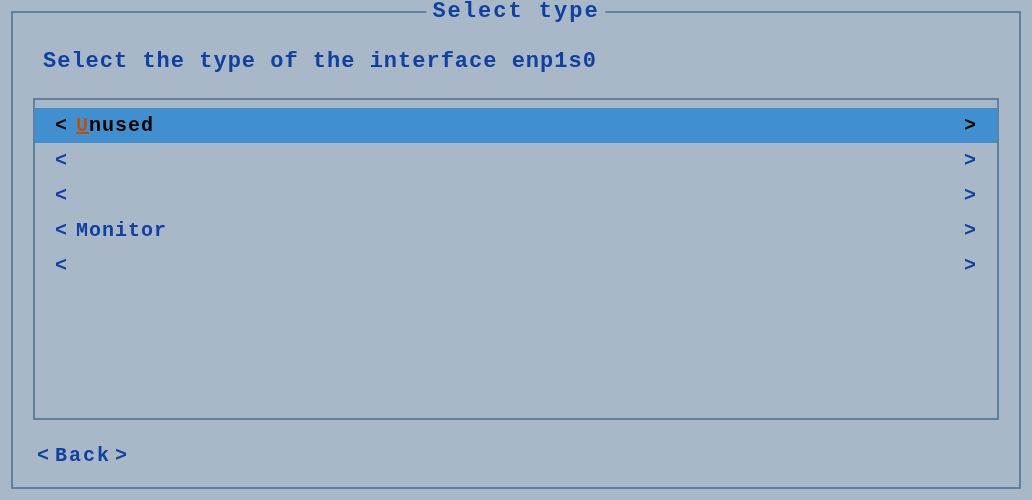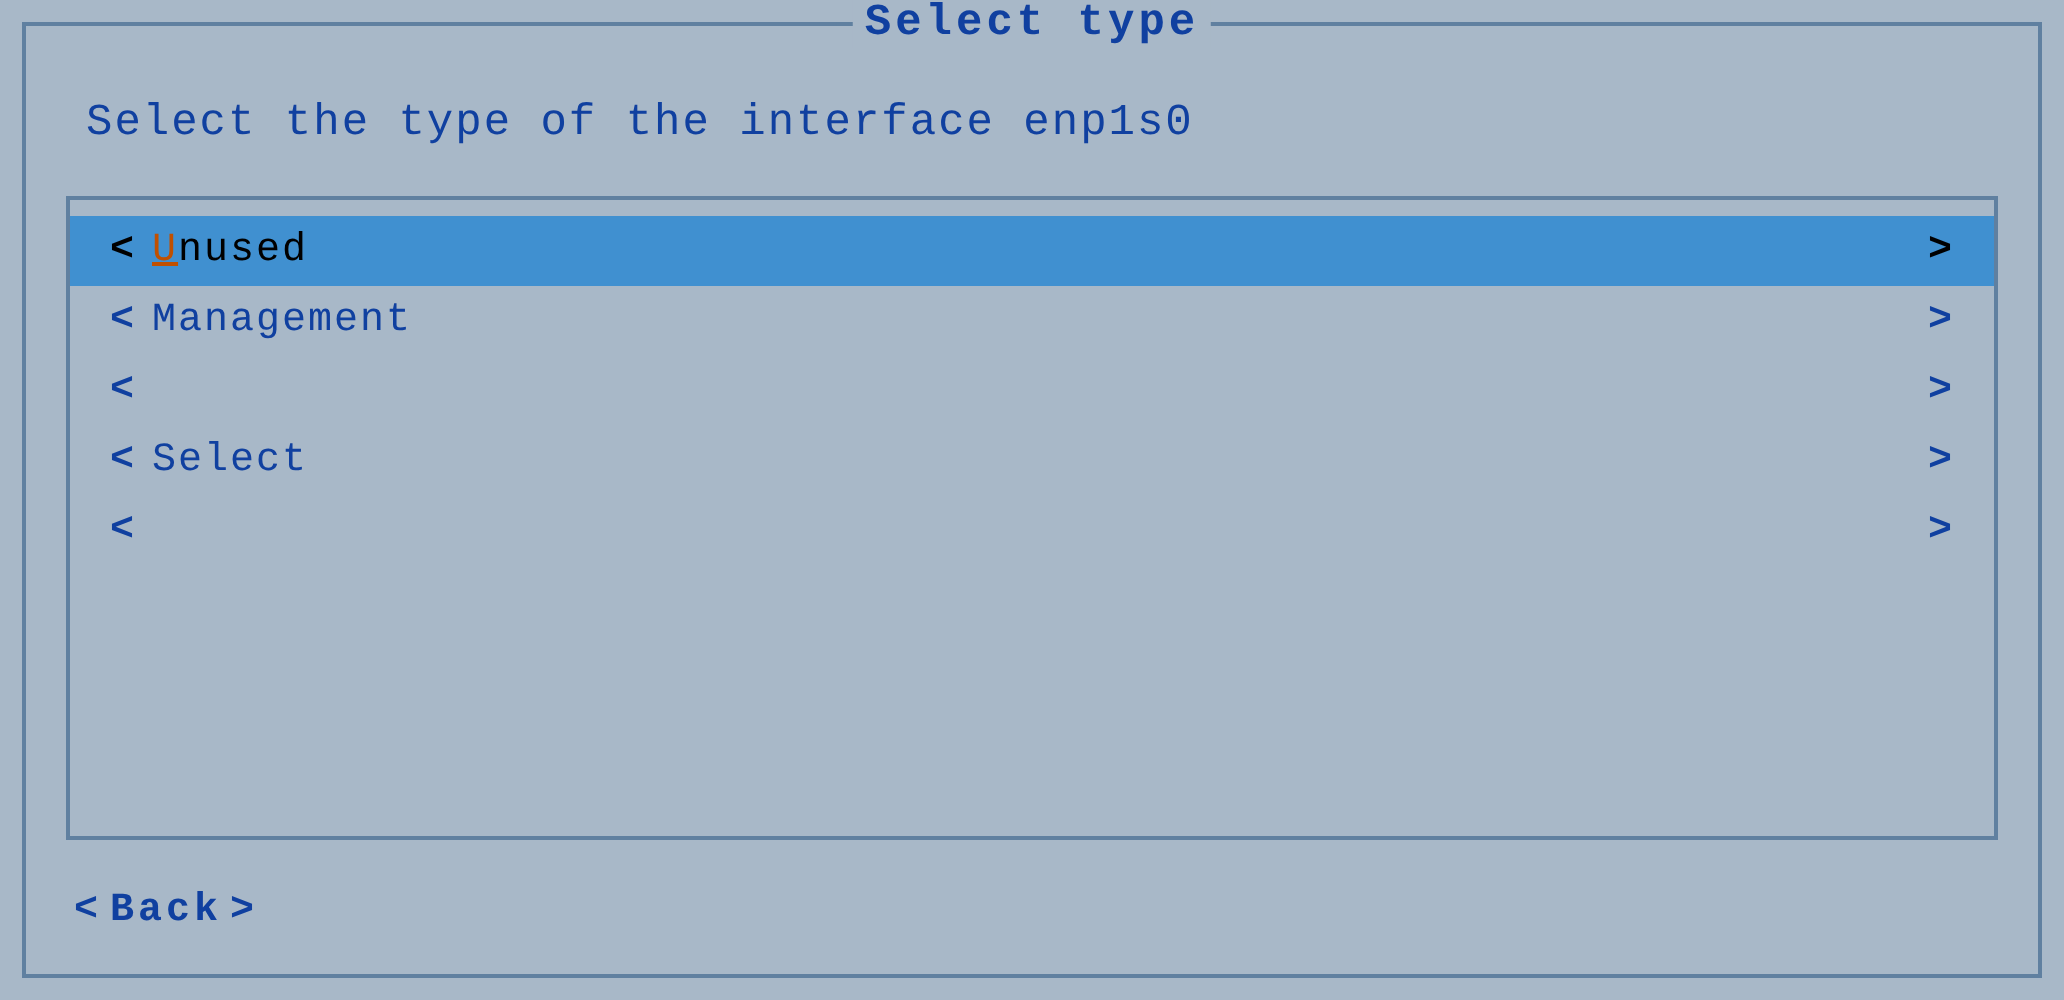--- a/index.html
+++ b/index.html
@@ -53,21 +53,21 @@
       font-size: 22px;
       font-weight: bold;
       letter-spacing: 2px;
       background-color: #a8b8c8;
       padding: 0 6px;
     }
 
     .subtitle {
       color: #1040a0;
       font-size: 22px;
-      font-weight: normal;
+      font-weight: bold;
       letter-spacing: 1px;
       margin-top: 36px;
       margin-bottom: 24px;
       padding-left: 10px;
     }
 
     .list-container {
       border: 2px solid #6080a0;
       background-color: #a8b8c8;
       padding: 8px 0;
@@ -113,21 +113,21 @@
     }
 
     .chevron-right {
       font-size: 20px;
       color: inherit;
     }
 
     .item-label {
       color: #1040a0;
       font-size: 20px;
-      font-weight: normal;
+      font-weight: bold;
       letter-spacing: 1px;
     }
 
     .back-bar {
       display: flex;
       align-items: center;
       gap: 4px;
       padding-left: 4px;
       margin-top: 4px;
     }
@@ -158,36 +158,35 @@
       <div class="item-left">
         <span class="chevron-left">&lt;</span>
         <span class="item-label"><span class="first-char">U</span>nused</span>
       </div>
       <span class="chevron-right">&gt;</span>
     </div>
 
     <div class="list-item">
       <div class="item-left">
         <span class="chevron-left">&lt;</span>
-        <span class="item-label">Management</span>
-      </div>
-      <span class="chevron-right">&gt;</span>
-    </div>
-
-    <div class="list-item">
-      <div class="item-left">
-        <span class="chevron-left">&lt;</span>
-      </div>
-      <span class="chevron-right">&gt;</span>
-    </div>
-
-    <div class="list-item">
-      <div class="item-left">
-        <span class="chevron-left">&lt;</span>
-        <span class="item-label">Select</span>
+      </div>
+      <span class="chevron-right">&gt;</span>
+    </div>
+
+    <div class="list-item">
+      <div class="item-left">
+        <span class="chevron-left">&lt;</span>
+      </div>
+      <span class="chevron-right">&gt;</span>
+    </div>
+
+    <div class="list-item">
+      <div class="item-left">
+        <span class="chevron-left">&lt;</span>
+        <span class="item-label">Monitor</span>
       </div>
       <span class="chevron-right">&gt;</span>
     </div>
 
     <div class="list-item">
       <div class="item-left">
         <span class="chevron-left">&lt;</span>
       </div>
       <span class="chevron-right">&gt;</span>
     </div>

